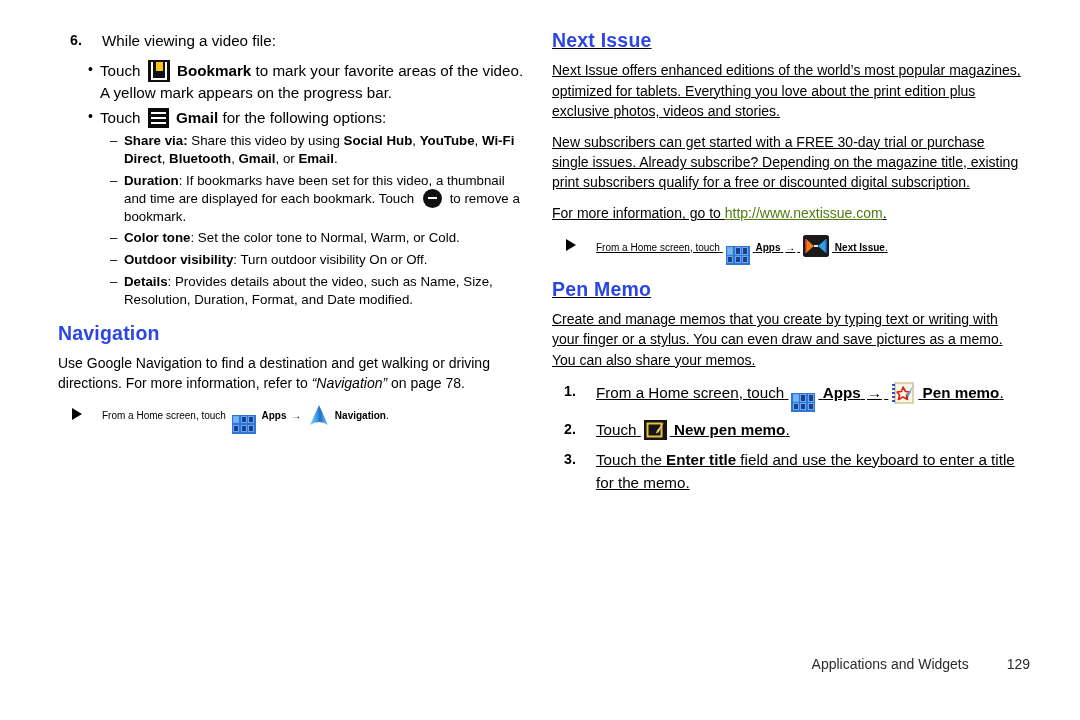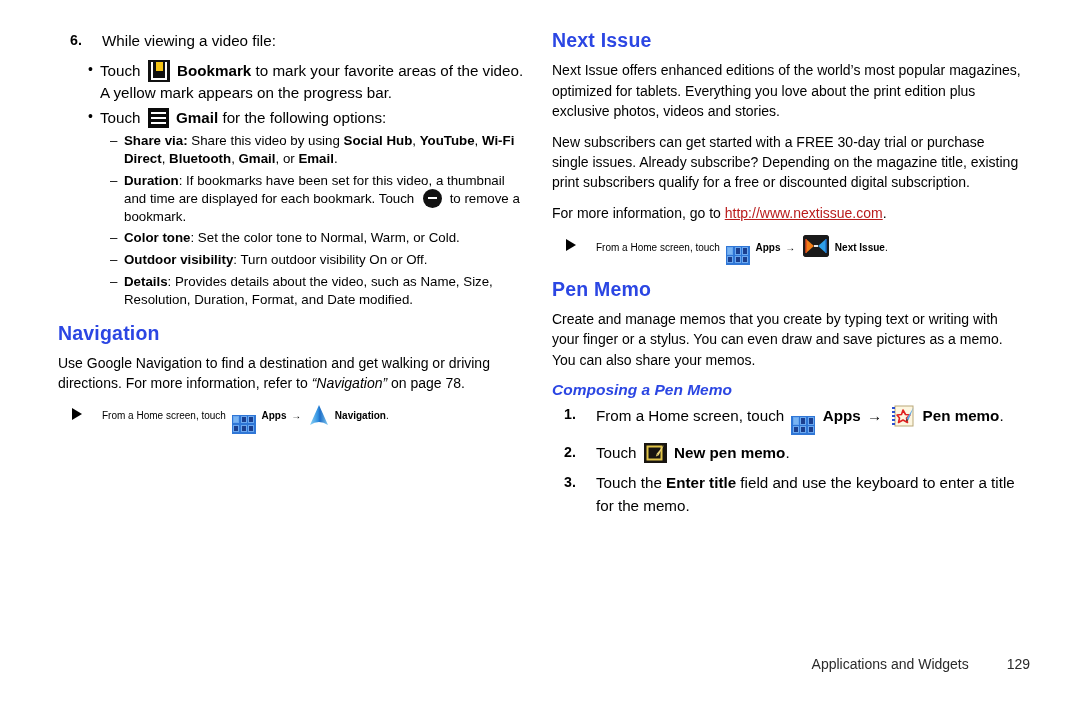--- a/index.html
+++ b/index.html
@@ -15,21 +15,21 @@
     position: relative;
     width: 1080px; height: 720px;
     background: #fff;
   }
   .col {
     position: absolute;
     top: 30px;
     width: 470px;
   }
   .col-left  { left: 58px; }
-  .col-right { left: 552px; }
+  .col-right { left: 552px; text-decoration: underline; }
 
   
   .h1 {
     color: #2b46e3;
     font-weight: bold;
     font-size: 19.5px;
     letter-spacing: 0.2px;
     margin: 14px 0 9px 0;
     line-height: 1.1;
   }
@@ -42,21 +42,21 @@
     line-height: 1.1;
   }
   .body {
     font-size: 14px;
     line-height: 1.44;
     margin: 0 0 11px 0;
   }
   .b { font-weight: bold; }
   .i { font-style: italic; }
   .link {
-    color: #b91c1c;
+    color: #4d7c0f;
     text-decoration: underline;
   }
 
   
   .step {
     position: relative;
     padding-left: 44px;
     font-size: 15.2px;
     line-height: 1.5;
     margin: 0 0 7px 0;
@@ -370,21 +370,20 @@
           <path d="M23 4 L23 18" stroke="#1f6fc8" stroke-width="1.5"></path>
         </svg>
       </span>
       <span class="b">Next Issue</span><span>.</span>
     </div>
 
     <div class="h1">Pen Memo</div>
 
     <div class="body">Create and manage memos that you create by typing text or writing with your finger or a stylus. You can even draw and save pictures as a memo. You can also share your memos.</div>
 
-    <div class="h2">Composing a Pen Memo</div>
 
     <div class="step">
       <span class="num">1.</span>
       <span>From a Home screen, touch</span>
       <span class="ico ico-apps"><span class="g">
             <b></b>
             <b></b>
             <b></b>
             <b></b>
             <b></b>

